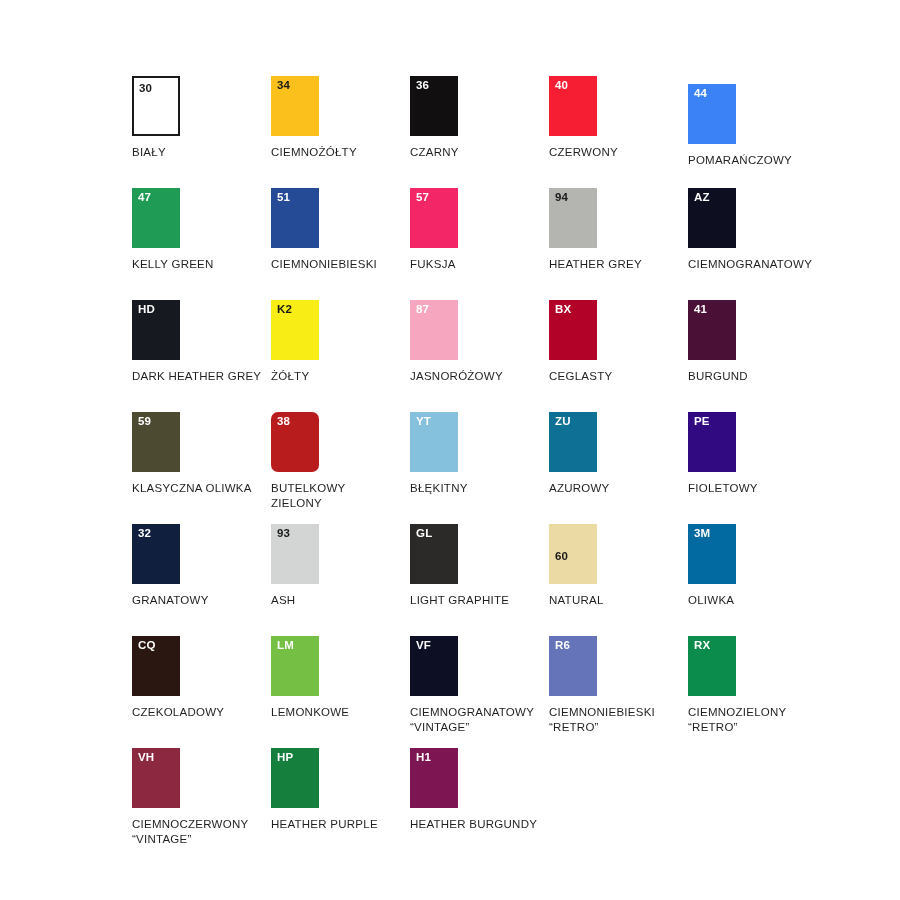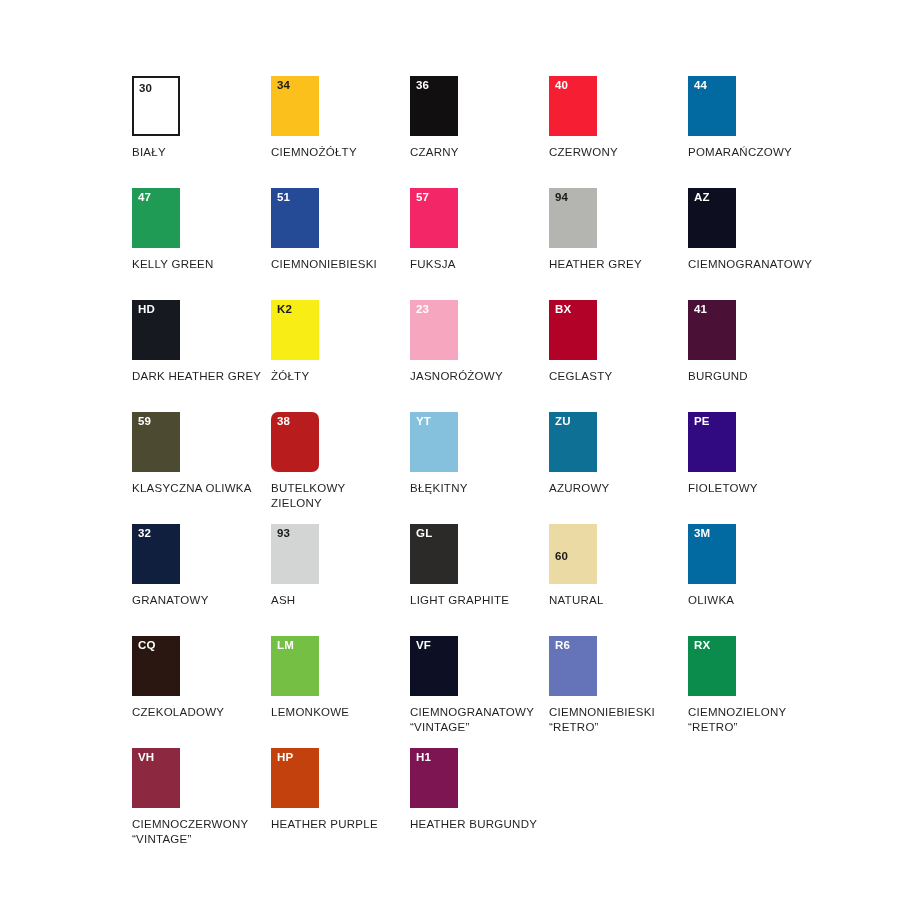--- a/index.html
+++ b/index.html
@@ -104,21 +104,21 @@
           </div>
           <div class="swatch-name">CZARNY</div>
         </div>
         <div class="swatch-cell">
           <div class="swatch-chip" style="background: rgb(245, 30, 50); padding-left: 24px;">
             <span class="swatch-code" style="color: rgb(255, 255, 255);">40</span>
           </div>
           <div class="swatch-name">CZERWONY</div>
         </div>
         <div class="swatch-cell">
-          <div class="swatch-chip" style="background: #0369a1;">
+          <div class="swatch-chip" style="background: #3b82f6; margin-top: 8px;">
             <span class="swatch-code" style="color: rgb(255, 255, 255);">44</span>
           </div>
           <div class="swatch-name">POMARAŃCZOWY</div>
         </div>
       </div>
       <div class="swatch-row">
         <div class="swatch-cell">
           <div class="swatch-chip" style="background: rgb(31, 155, 86);">
             <span class="swatch-code" style="color: rgb(255, 255, 255);">47</span>
           </div>
@@ -157,21 +157,21 @@
           <div class="swatch-name">DARK HEATHER GREY</div>
         </div>
         <div class="swatch-cell">
           <div class="swatch-chip" style="background: rgb(249, 237, 22);">
             <span class="swatch-code" style="color: rgb(26, 26, 26);">K2</span>
           </div>
           <div class="swatch-name">ŻÓŁTY</div>
         </div>
         <div class="swatch-cell">
           <div class="swatch-chip" style="background: rgb(246, 166, 191);">
-            <span class="swatch-code" style="color: rgb(255, 255, 255);">23</span>
+            <span class="swatch-code" style="color: rgb(255, 255, 255);">87</span>
           </div>
           <div class="swatch-name">JASNORÓŻOWY</div>
         </div>
         <div class="swatch-cell">
           <div class="swatch-chip" style="background: rgb(178, 2, 39);">
             <span class="swatch-code" style="color: rgb(255, 255, 255);">BX</span>
           </div>
           <div class="swatch-name">CEGLASTY</div>
         </div>
         <div class="swatch-cell">
@@ -283,21 +283,21 @@
       </div>
       <div class="swatch-row">
         <div class="swatch-cell">
           <div class="swatch-chip" style="background: rgb(141, 40, 65);">
             <span class="swatch-code" style="color: rgb(255, 255, 255);">VH</span>
           </div>
           <div class="swatch-name">CIEMNOCZERWONY
 “VINTAGE”</div>
         </div>
         <div class="swatch-cell">
-          <div class="swatch-chip" style="background: #c2410c;">
+          <div class="swatch-chip" style="background: #15803d;">
             <span class="swatch-code" style="color: rgb(255, 255, 255);">HP</span>
           </div>
           <div class="swatch-name">HEATHER PURPLE</div>
         </div>
         <div class="swatch-cell">
           <div class="swatch-chip" style="background: rgb(124, 21, 82);">
             <span class="swatch-code" style="color: rgb(255, 255, 255);">H1</span>
           </div>
           <div class="swatch-name">HEATHER BURGUNDY</div>
         </div>

